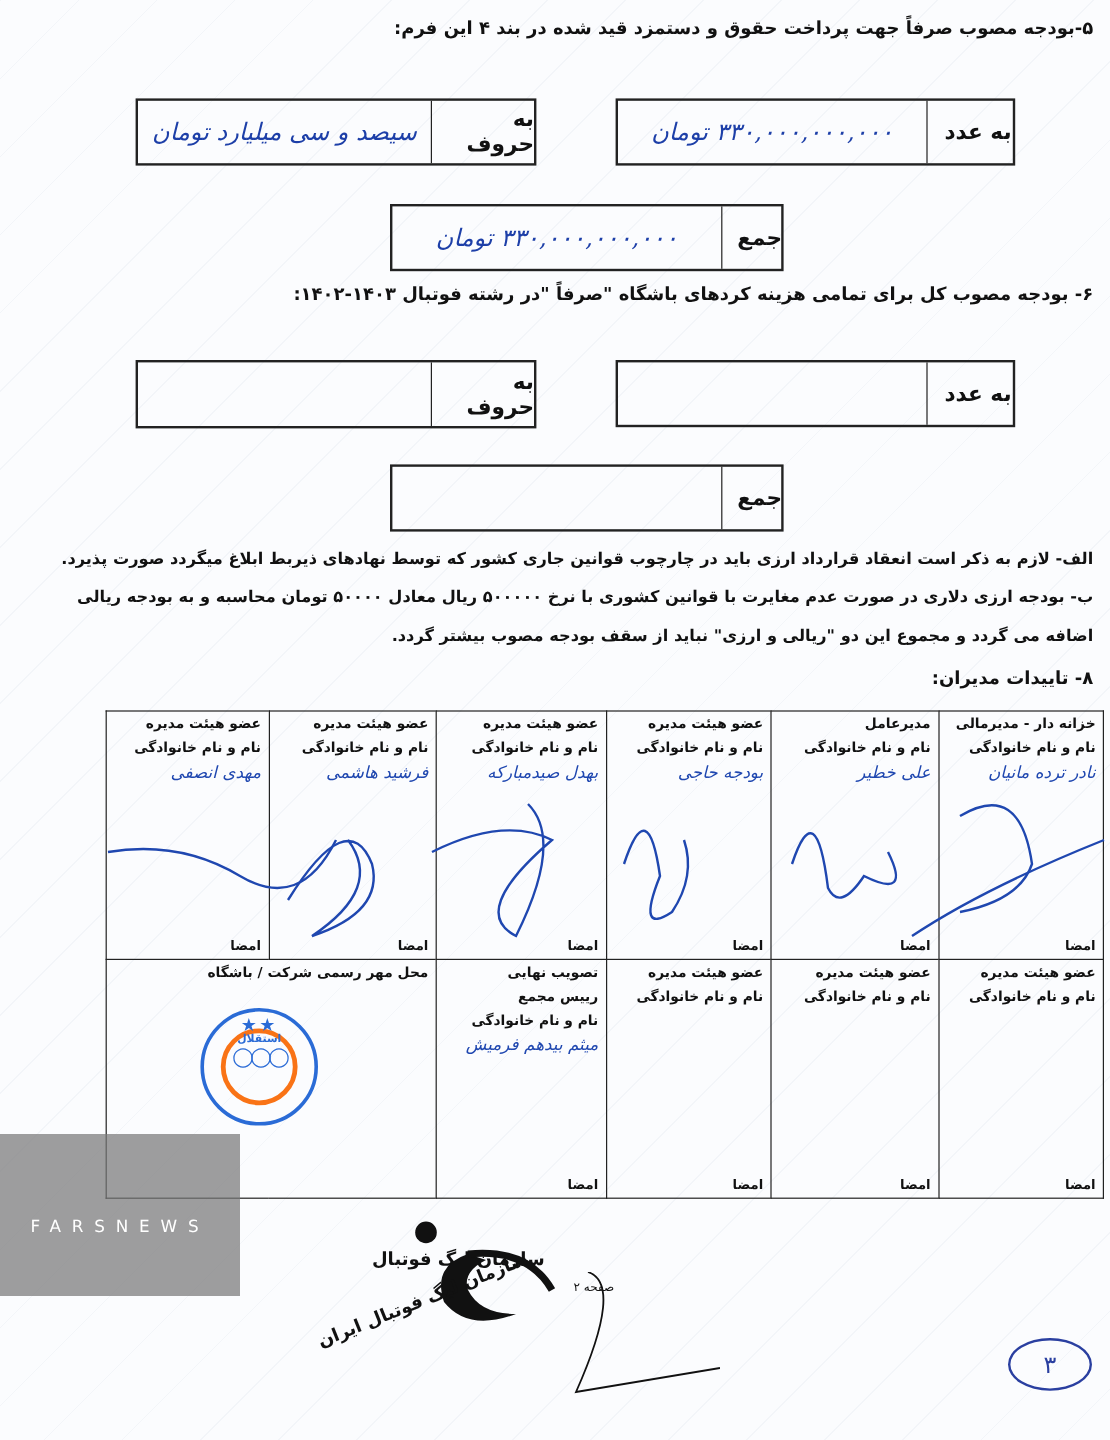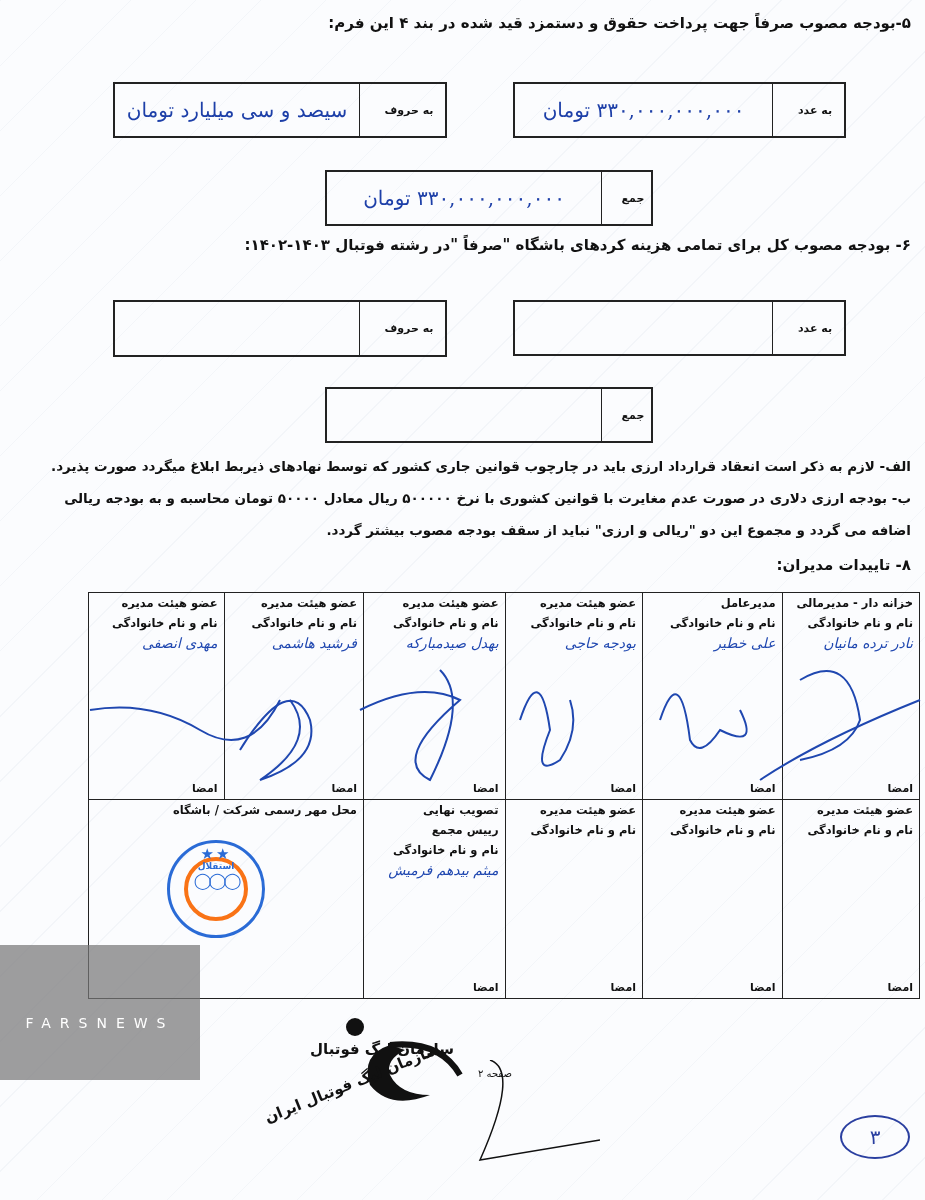--- a/index.html
+++ b/index.html
@@ -14,25 +14,25 @@
       repeating-linear-gradient(135deg, rgba(170,185,205,0.10) 0 1px, transparent 1px 46px);
   }
   .abs { position: absolute; }
   .heading { font-weight: bold; font-size: 15px; white-space: nowrap; }
   .box {
     position: absolute; border: 2px solid #222; background: transparent;
     display: flex; flex-direction: row;
   }
   .box .label {
     border-left: 1.5px solid #222; display: flex; align-items: center;
-    justify-content: center; font-weight: bold; font-size: 11px; flex: 0 0 auto; padding-left: 13px;
+    justify-content: center; font-weight: bold; font-size: 18px; flex: 0 0 auto; padding-left: 13px;
   }
   .box .value {
     flex: 1; display: flex; align-items: center; justify-content: center;
-    color: #1d3fa8; font-family: "DejaVu Serif", serif; 
+    color: #1d3fa8; font-family: "DejaVu Serif", serif; font-style: italic;
     font-size: 20px; white-space: nowrap; direction: rtl;
   }
   .note { position: absolute; font-size: 13.5px; white-space: nowrap; font-weight: bold; right: 14px; }
   table.sig {
     position: absolute; left: 88px; top: 592px; width: 832px; height: 406px;
     border-collapse: collapse; direction: rtl;
   }
   table.sig td {
     border: 1.5px solid #222; vertical-align: top; position: relative;
     padding: 0 6px; font-size: 11.5px; font-weight: bold;

